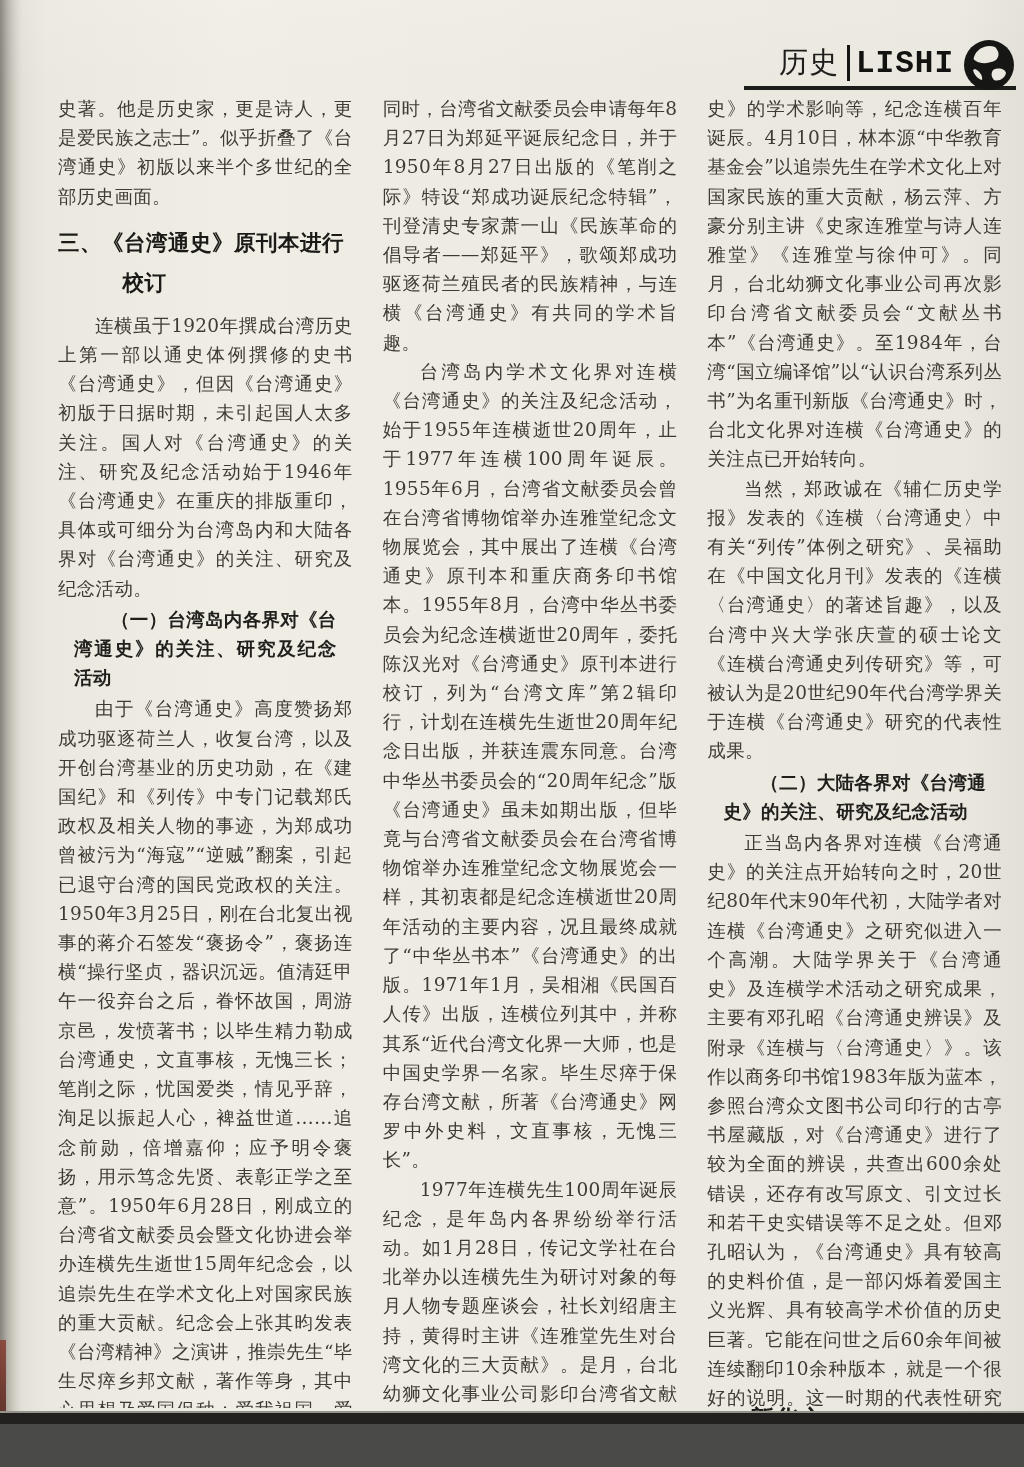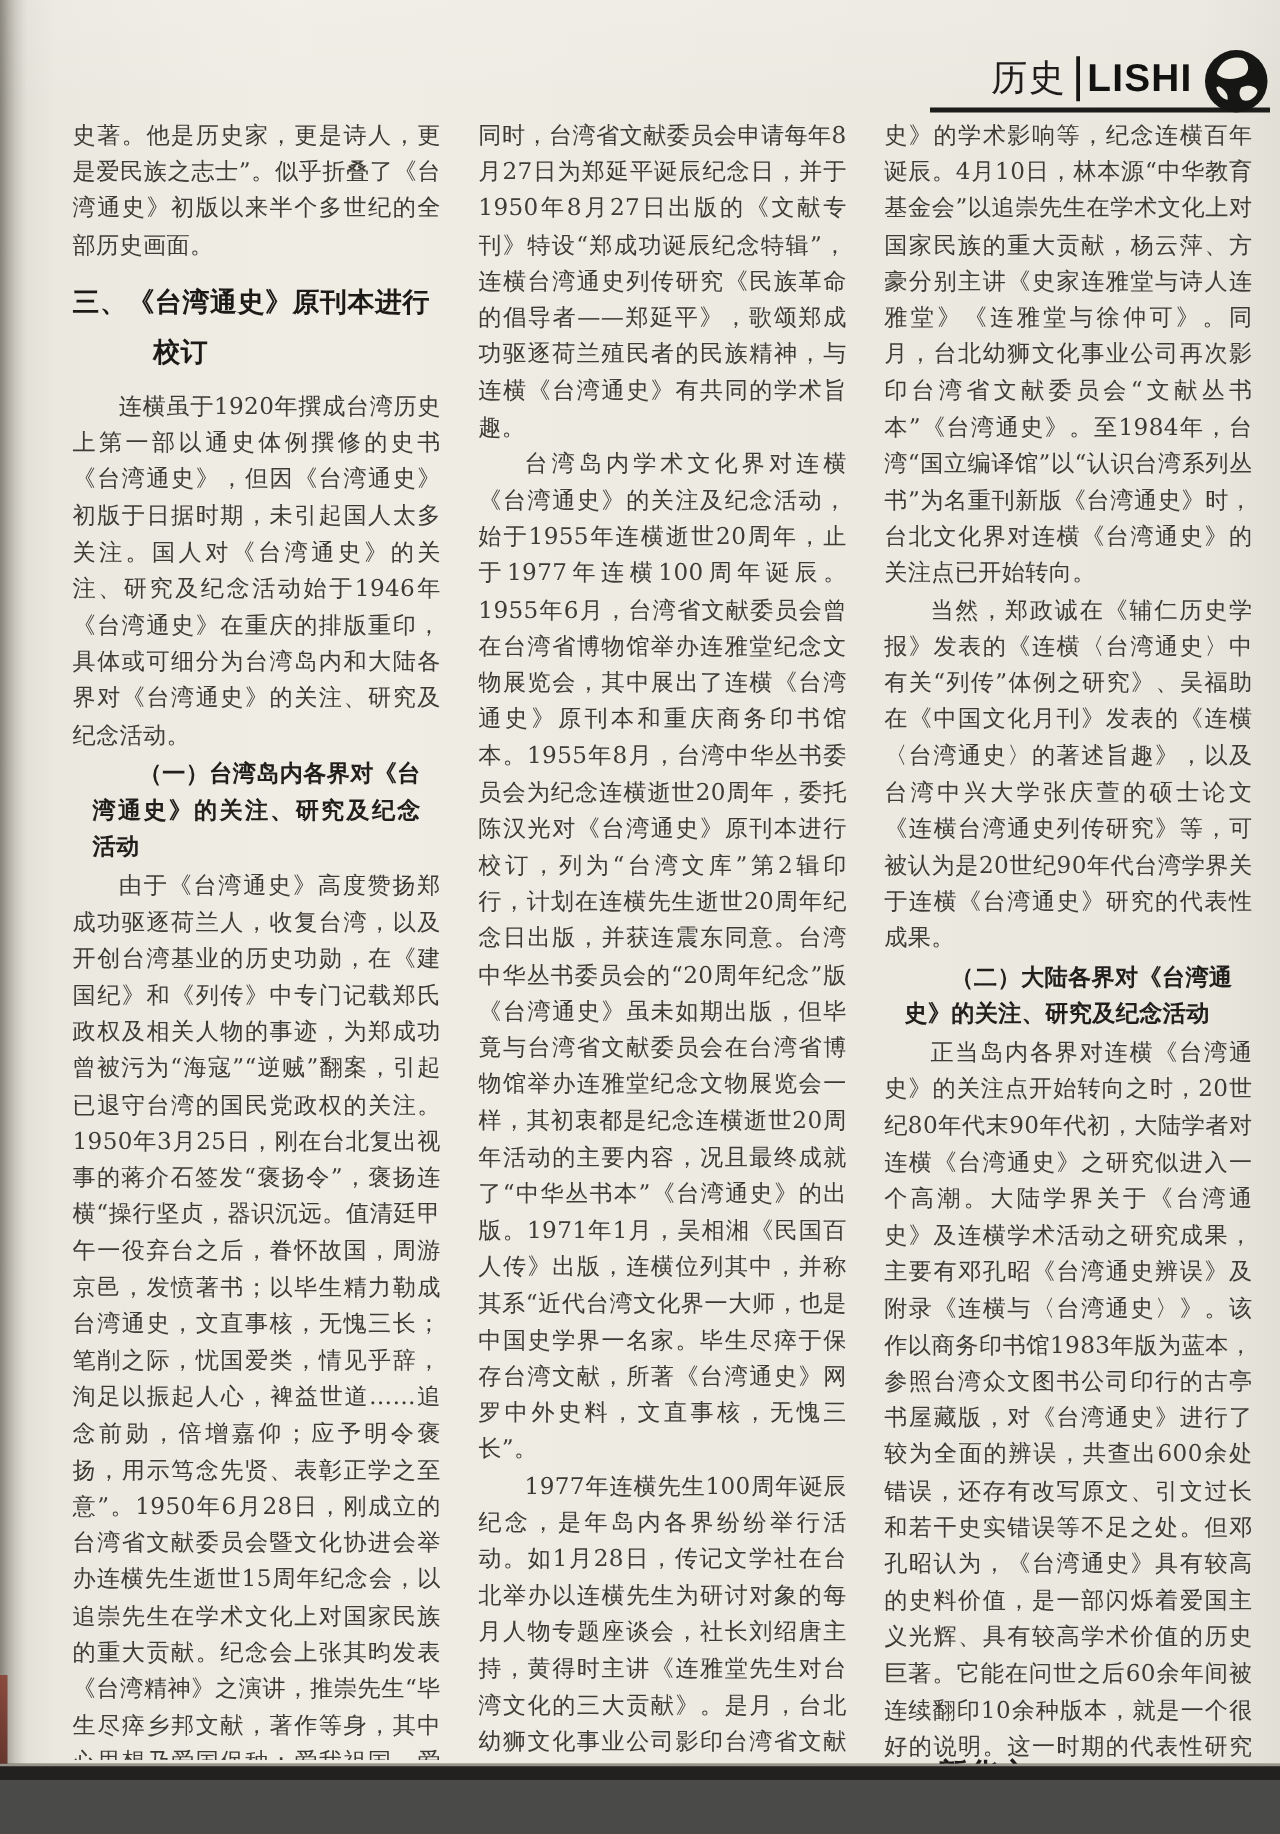--- a/index.html
+++ b/index.html
@@ -10,21 +10,21 @@
       linear-gradient(90deg,#aeaba2 0px,#cfccc3 7px,#e2dfd7 18px,#ebe8e0 45px,#f0ede5 230px,#edeae2 580px,#eae7df 960px,#e2dfd7 1024px);
     font-family:"DejaVu Serif","Liberation Serif",serif;
     color:#3e3b35;
   }
   
   .header{position:absolute;top:40px;left:740px;width:276px;height:56px;}
   .header-rule{position:absolute;left:4px;top:46px;width:272px;height:4px;background:#1c1c1a;}
   .logo-row{position:absolute;right:62px;top:0;display:flex;align-items:center;height:46px;}
   .label-cn{font-size:29px;color:#1e1d1b;letter-spacing:1px;font-family:"DejaVu Sans","Liberation Sans",sans-serif;}
   .logo-divider{width:3px;height:36px;background:#151513;margin:0 6px 0 8px;}
-  .label-en{font-size:31px;font-weight:bold;color:#121210;letter-spacing:1px;font-family:Liberation Sans, sans-serif;}
+  .label-en{font-size:31px;font-weight:bold;color:#121210;letter-spacing:1px;font-family:Liberation Mono, monospace;}
   .globe{position:absolute;right:0;top:-2px;width:54px;height:54px;}
   
   .columns{
     position:absolute;left:58px;top:94px;width:944px;height:1314px;
     display:flex;gap:30px;overflow:hidden;
   }
   .col{width:304px;height:100%;overflow:hidden;font-size:18.5px;line-height:29.2px;letter-spacing:.3px;}
   .col .p{text-align:justify;margin:0;color:#3e3b35;}
   .col .p.ind{text-indent:2em;}
   .col .h1{
@@ -84,21 +84,21 @@
 
   <div class="columns">
     <div class="col">
         <div class="p">史著。他是历史家，更是诗人，更是爱民族之志士”。似乎折叠了《台湾通史》初版以来半个多世纪的全部历史画面。</div>
         <div class="h1">三、《台湾通史》原刊本进行校订</div>
         <div class="p ind">连横虽于1920年撰成台湾历史上第一部以通史体例撰修的史书《台湾通史》，但因《台湾通史》初版于日据时期，未引起国人太多关注。国人对《台湾通史》的关注、研究及纪念活动始于1946年《台湾通史》在重庆的排版重印，具体或可细分为台湾岛内和大陆各界对《台湾通史》的关注、研究及纪念活动。</div>
         <div class="h2">（一）台湾岛内各界对《台湾通史》的关注、研究及纪念活动</div>
         <div class="p ind">由于《台湾通史》高度赞扬郑成功驱逐荷兰人，收复台湾，以及开创台湾基业的历史功勋，在《建国纪》和《列传》中专门记载郑氏政权及相关人物的事迹，为郑成功曾被污为“海寇”“逆贼”翻案，引起已退守台湾的国民党政权的关注。1950年3月25日，刚在台北复出视事的蒋介石签发“褒扬令”，褒扬连横“操行坚贞，器识沉远。值清廷甲午一役弃台之后，眷怀故国，周游京邑，发愤著书；以毕生精力勒成台湾通史，文直事核，无愧三长；笔削之际，忧国爱类，情见乎辞，洵足以振起人心，裨益世道……追念前勋，倍增嘉仰；应予明令褒扬，用示笃念先贤、表彰正学之至意”。1950年6月28日，刚成立的台湾省文献委员会暨文化协进会举办连横先生逝世15周年纪念会，以追崇先生在学术文化上对国家民族的重大贡献。纪念会上张其昀发表《台湾精神》之演讲，推崇先生“毕生尽瘁乡邦文献，著作等身，其中心思想乃爱国保种；爱我祖国，爱我华族，即是先生之治学宗旨”，还说先生“一部《台湾通史》，其势力超过日本全部陆海空军”。方豪撰《连雅堂先生的新知识》，大赞先生爱国思想及学术学问。傅斯年、郑元鼎等学术名流亦现场赋诗，纪念先生逝世15周年。</div>
       </div>
     <div class="col">
-        <div class="p">同时，台湾省文献委员会申请每年8月27日为郑延平诞辰纪念日，并于1950年8月27日出版的《文献专刊》特设“郑成功诞辰纪念特辑”，连横台湾通史列传研究《民族革命的倡导者——郑延平》，歌颂郑成功驱逐荷兰殖民者的民族精神，与连横《台湾通史》有共同的学术旨趣。</div>
+        <div class="p">同时，台湾省文献委员会申请每年8月27日为郑延平诞辰纪念日，并于1950年8月27日出版的《笔削之际》特设“郑成功诞辰纪念特辑”，刊登清史专家萧一山《民族革命的倡导者——郑延平》，歌颂郑成功驱逐荷兰殖民者的民族精神，与连横《台湾通史》有共同的学术旨趣。</div>
         <div class="p ind">台湾岛内学术文化界对连横《台湾通史》的关注及纪念活动，始于1955年连横逝世20周年，止于1977年连横100周年诞辰。1955年6月，台湾省文献委员会曾在台湾省博物馆举办连雅堂纪念文物展览会，其中展出了连横《台湾通史》原刊本和重庆商务印书馆本。1955年8月，台湾中华丛书委员会为纪念连横逝世20周年，委托陈汉光对《台湾通史》原刊本进行校订，列为“台湾文库”第2辑印行，计划在连横先生逝世20周年纪念日出版，并获连震东同意。台湾中华丛书委员会的“20周年纪念”版《台湾通史》虽未如期出版，但毕竟与台湾省文献委员会在台湾省博物馆举办连雅堂纪念文物展览会一样，其初衷都是纪念连横逝世20周年活动的主要内容，况且最终成就了“中华丛书本”《台湾通史》的出版。1971年1月，吴相湘《民国百人传》出版，连横位列其中，并称其系“近代台湾文化界一大师，也是中国史学界一名家。毕生尽瘁于保存台湾文献，所著《台湾通史》网罗中外史料，文直事核，无愧三长”。</div>
         <div class="p ind">1977年连横先生100周年诞辰纪念，是年岛内各界纷纷举行活动。如1月28日，传记文学社在台北举办以连横先生为研讨对象的每月人物专题座谈会，社长刘绍唐主持，黄得时主讲《连雅堂先生对台湾文化的三大贡献》。是月，台北幼狮文化事业公司影印台湾省文献委员会“文献丛书本”《台湾通史》时，新增连横遗墨1幅、遗像3幅，以志纪念。2月4日，台湾史料研究中心在台北中山纪念馆举行第16次学术研讨会，特请曾乃硕作《连横的生平思想与事业》专题报告，介绍连横生平事迹、保种复国思想，以及《台湾通</div>
       </div>
     <div class="col">
         <div class="p">史》的学术影响等，纪念连横百年诞辰。4月10日，林本源“中华教育基金会”以追崇先生在学术文化上对国家民族的重大贡献，杨云萍、方豪分别主讲《史家连雅堂与诗人连雅堂》《连雅堂与徐仲可》。同月，台北幼狮文化事业公司再次影印台湾省文献委员会“文献丛书本”《台湾通史》。至1984年，台湾“国立编译馆”以“认识台湾系列丛书”为名重刊新版《台湾通史》时，台北文化界对连横《台湾通史》的关注点已开始转向。</div>
         <div class="p ind">当然，郑政诚在《辅仁历史学报》发表的《连横〈台湾通史〉中有关“列传”体例之研究》、吴福助在《中国文化月刊》发表的《连横〈台湾通史〉的著述旨趣》，以及台湾中兴大学张庆萱的硕士论文《连横台湾通史列传研究》等，可被认为是20世纪90年代台湾学界关于连横《台湾通史》研究的代表性成果。</div>
         <div class="h2">（二）大陆各界对《台湾通史》的关注、研究及纪念活动</div>
         <div class="p ind">正当岛内各界对连横《台湾通史》的关注点开始转向之时，20世纪80年代末90年代初，大陆学者对连横《台湾通史》之研究似进入一个高潮。大陆学界关于《台湾通史》及连横学术活动之研究成果，主要有邓孔昭《台湾通史辨误》及附录《连横与〈台湾通史〉》。该作以商务印书馆1983年版为蓝本，参照台湾众文图书公司印行的古亭书屋藏版，对《台湾通史》进行了较为全面的辨误，共查出600余处错误，还存有改写原文、引文过长和若干史实错误等不足之处。但邓孔昭认为，《台湾通史》具有较高的史料价值，是一部闪烁着爱国主义光辉、具有较高学术价值的历史巨著。它能在问世之后60余年间被连续翻印10余种版本，就是一个很好的说明。这一时期的代表性研究成果，还有廖宗麟《刘璈何尝“舌战退孤拔——兼评连横〈台湾通史·刘璈传〉”》、茅家琦《〈台湾通史〉和它的作者连横》、雷玉虹《史学家连横和他的学术成就》等。1994年</div>
       </div>
   </div>

